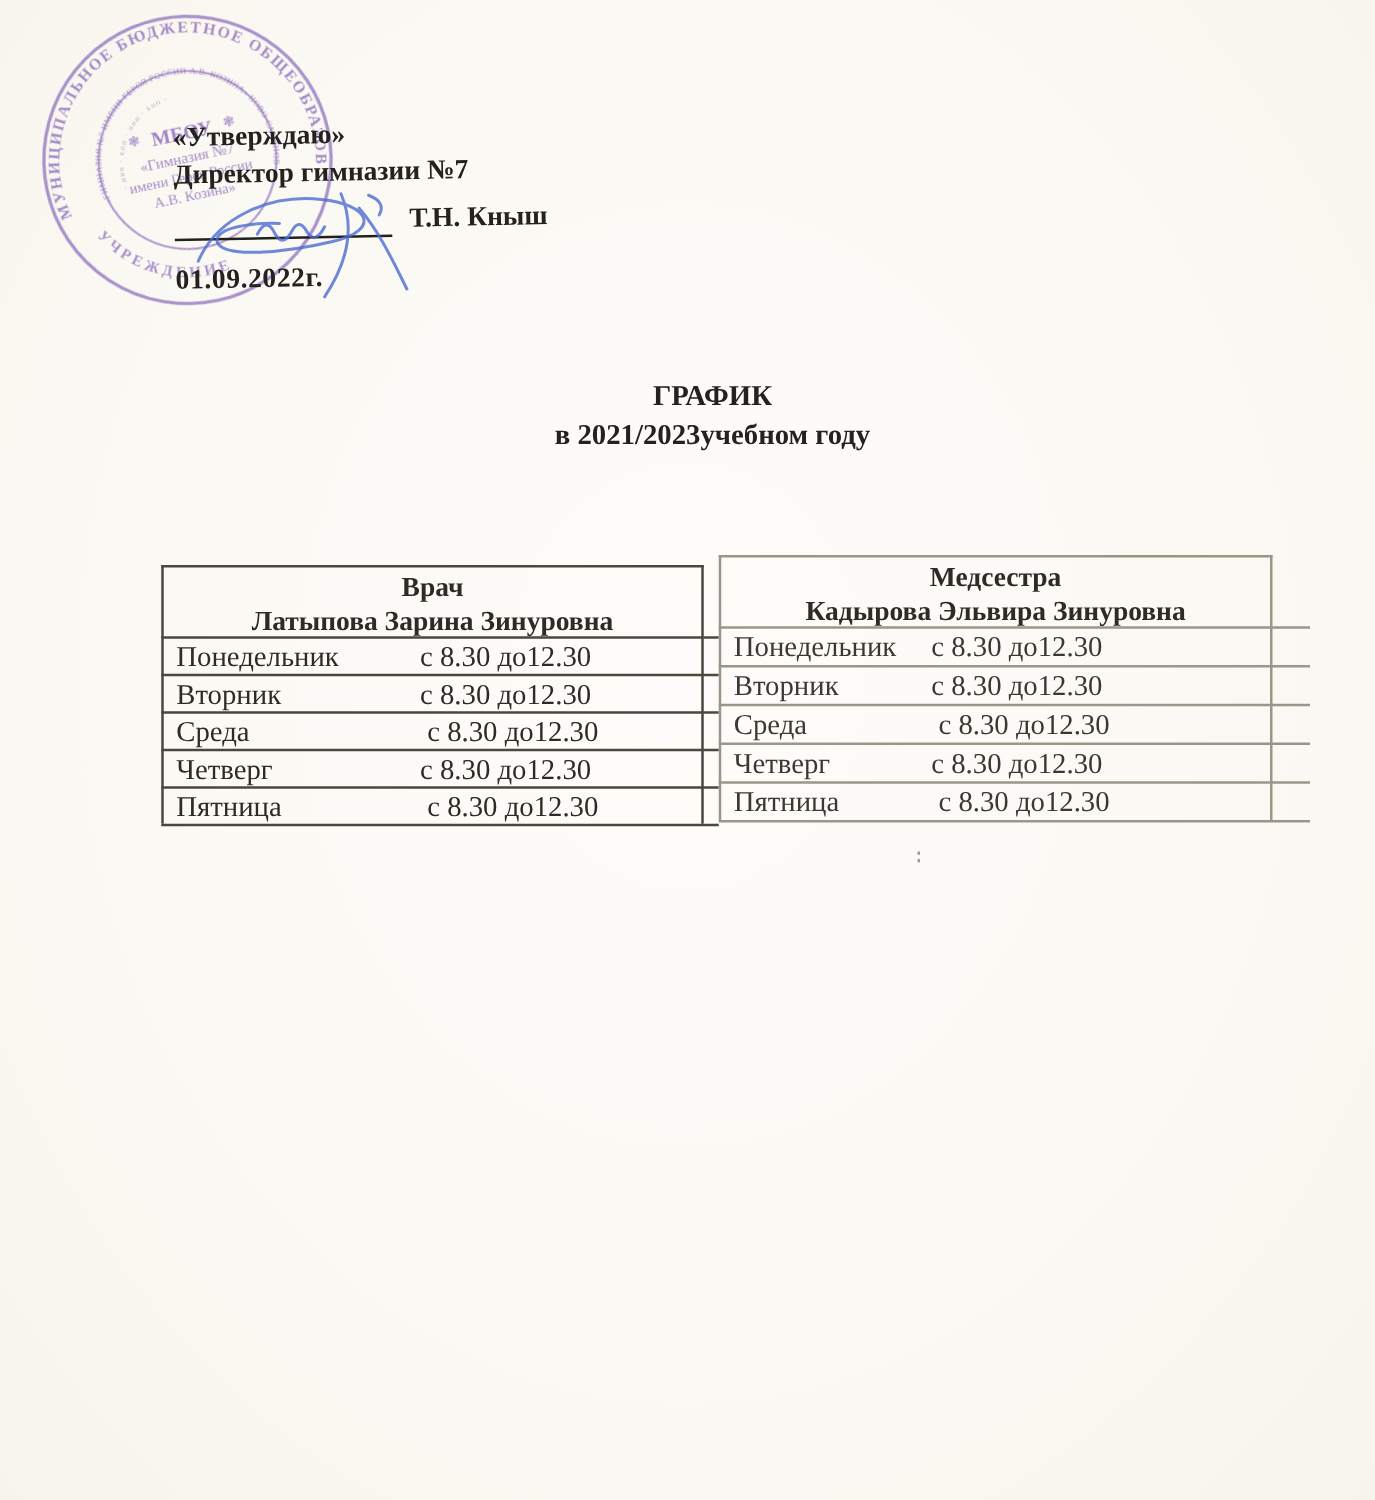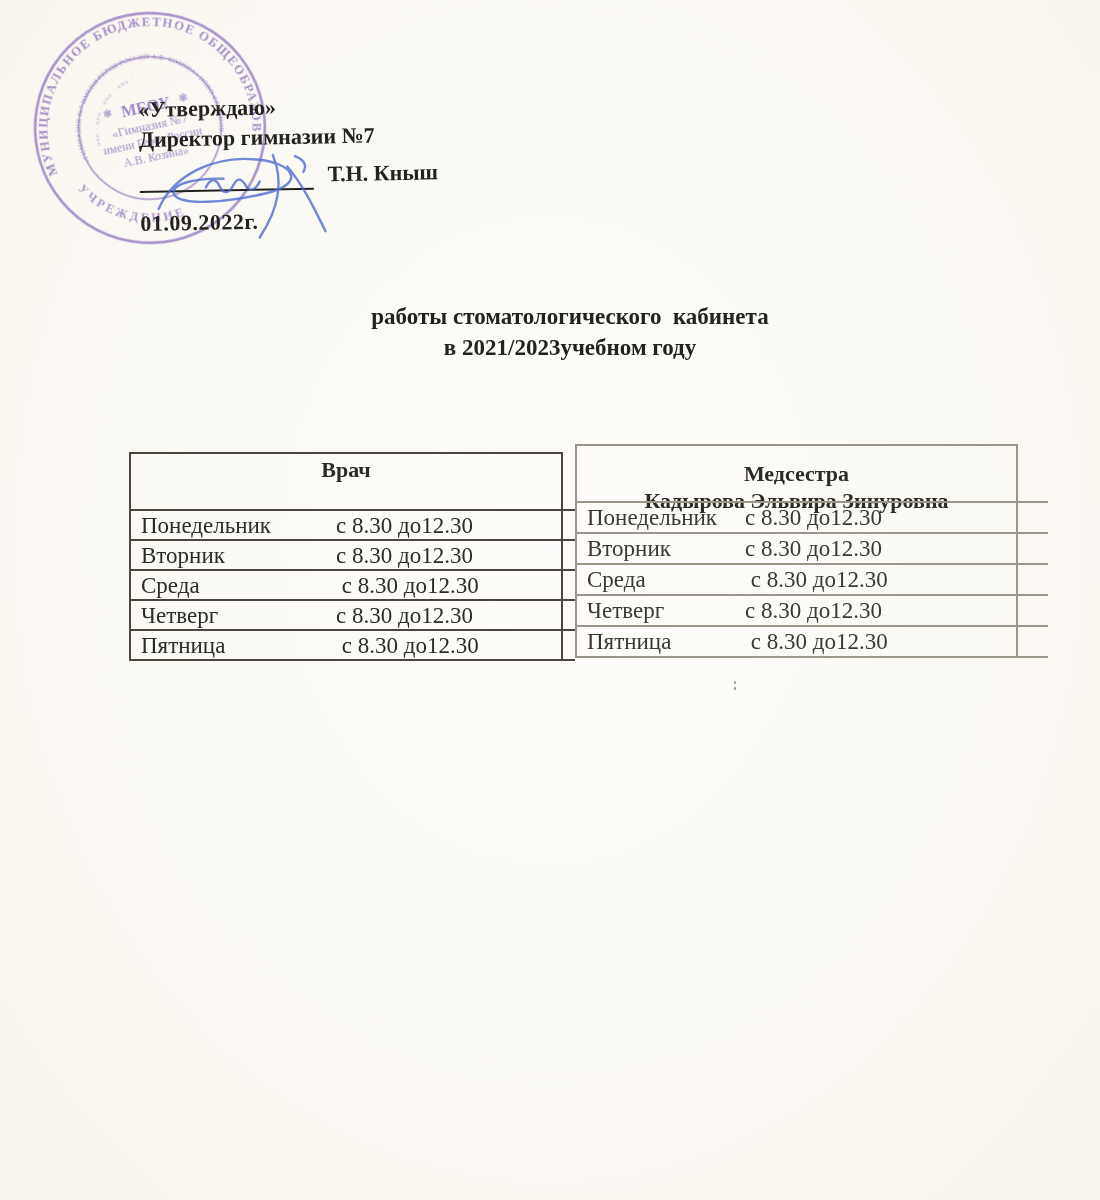--- a/index.html
+++ b/index.html
@@ -69,21 +69,21 @@
     content:"";position:absolute;left:-2px;right:-14px;bottom:0;
     border-bottom:2px solid #4a473f;
   }
   .tbl-doc .time{left:205px;}
 
   .tbl-nur{
     left:575px;top:444px;width:443px;height:212px;
     border:2px solid #999587;border-bottom:none;
     color:#3a3832;font-size:23px;
   }
-  .tbl-nur .t-head{height:57px;font-size:22px;line-height:27px;padding-top:14px;box-sizing:border-box;color:#2d2b26;}
+  .tbl-nur .t-head{height:57px;font-size:22px;line-height:27px;padding-top:2px;box-sizing:border-box;color:#2d2b26;}
   .tbl-nur .t-row{height:31px;line-height:30px;}
   .tbl-nur .sep::after{
     content:"";position:absolute;left:-2px;right:-32px;bottom:0;
     border-bottom:2px solid #9a968a;
   }
   .tbl-nur .time{left:168px;}
 
   
   .speck{position:absolute;left:734px;top:681px;width:3px;height:12px;z-index:2;}
   .speck i{display:block;width:2px;height:3px;background:#9a9890;margin-bottom:3px;border-radius:1px;}
@@ -136,27 +136,28 @@
         <path d="M 12,72 C 28,38 70,20 112,26 C 150,31 160,52 120,60 C 80,68 34,70 28,58 C 24,48 48,42 78,44"></path>
         <path d="M 60,52 q 8,-14 14,0 q 6,12 14,-2 q 6,-10 12,2 q 6,10 14,-4"></path>
         <path d="M 128,22 C 138,48 132,76 112,104"></path>
         <path d="M 142,34 C 158,54 168,78 178,100"></path>
         <path d="M 150,24 q 14,6 8,16"></path>
       </g>
     </svg>
   </div>
 
   <div class="doc-title">
-    <div class="title-line">работы стоматологического  кабинета</div>
+    <div class="title-line">ГРАФИК</div>
     <div class="title-line">в 2021/2023учебном году</div>
   </div>
 
   <div class="tbl tbl-doc">
     <div class="t-head sep">
       <div>Врач</div>
+      <div>Латыпова Зарина Зинуровна</div>
     </div>
     <div class="t-row sep"><span class="day">Понедельник</span><span class="time">с 8.30 до12.30</span></div>
     <div class="t-row sep"><span class="day">Вторник</span><span class="time">с 8.30 до12.30</span></div>
     <div class="t-row sep"><span class="day">Среда</span><span class="time"> с 8.30 до12.30</span></div>
     <div class="t-row sep"><span class="day">Четверг</span><span class="time">с 8.30 до12.30</span></div>
     <div class="t-row sep"><span class="day">Пятница</span><span class="time"> с 8.30 до12.30</span></div>
   </div>
 
   <div class="tbl tbl-nur">
     <div class="t-head sep">

